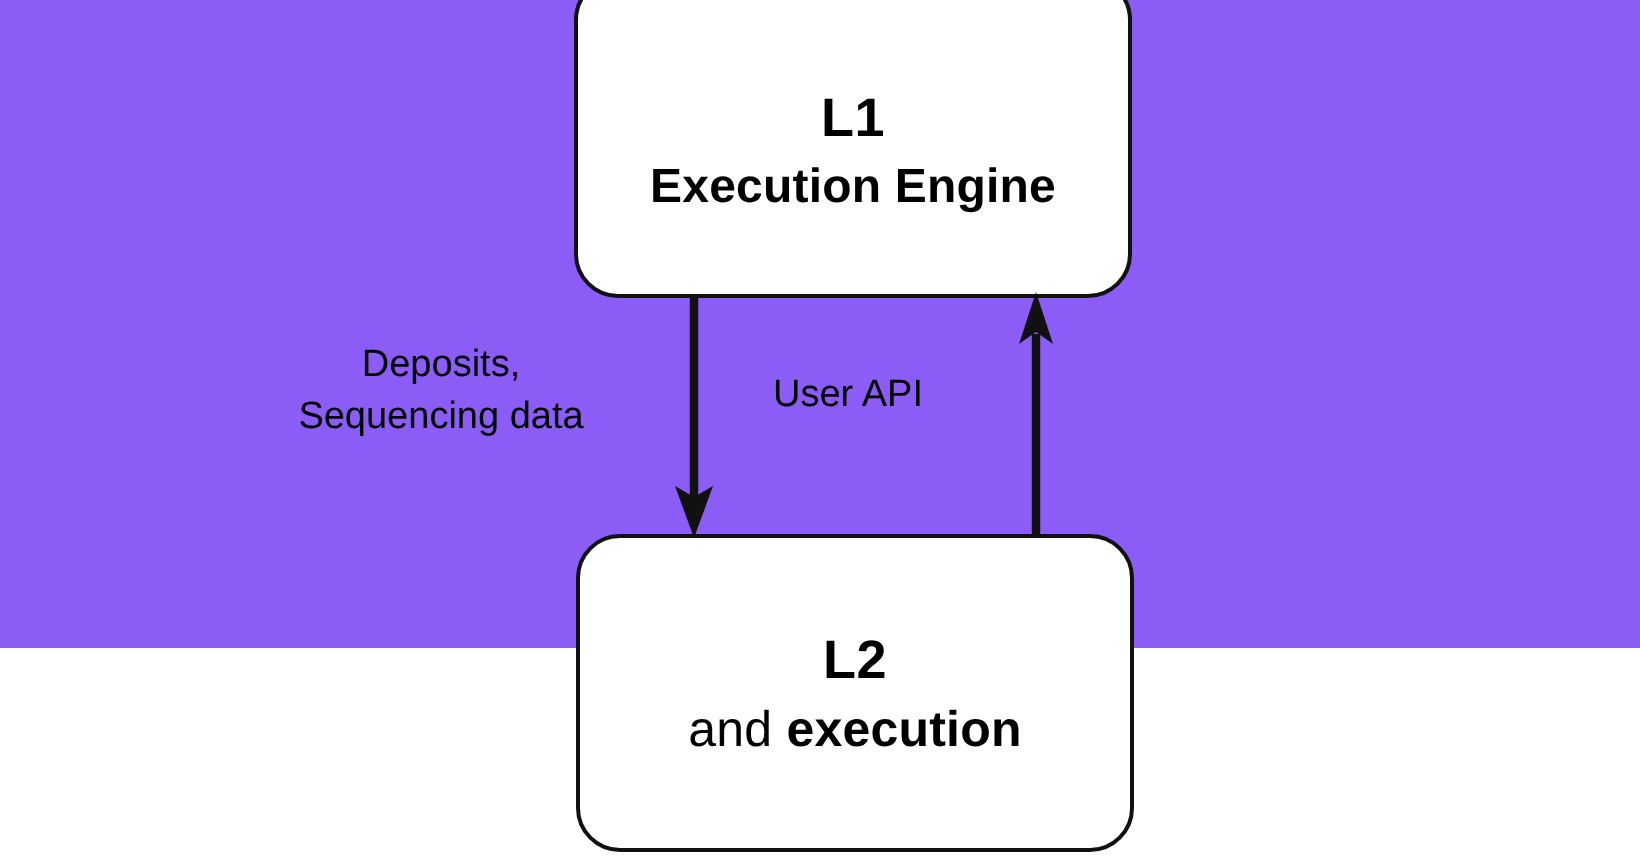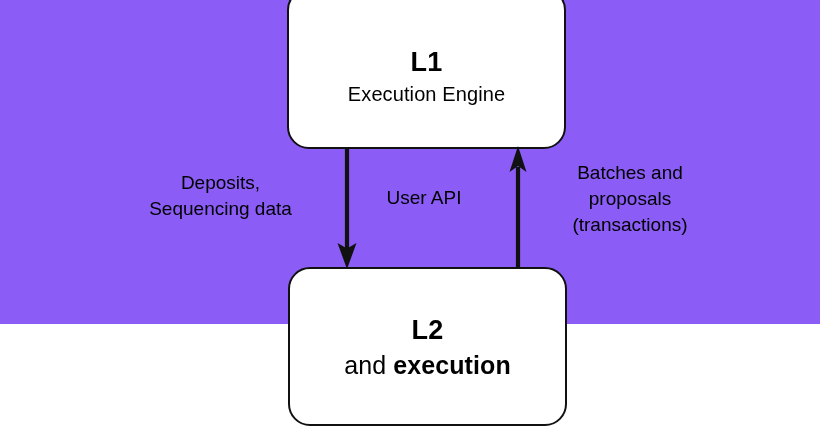--- a/index.html
+++ b/index.html
@@ -49,22 +49,22 @@
     height: 159px;
   }
 
   .node-title {
     font-size: 27px;
     font-weight: bold;
     letter-spacing: 0.2px;
     margin-bottom: 4px;
   }
   .node-sub {
-    font-size: 20px;
-    font-weight: normal;
+    font-size: 24px;
+    font-weight: bold;
     letter-spacing: 0.1px;
   }
   .node-sub-mixed {
     font-size: 25px;
     font-weight: normal;
     letter-spacing: 0.1px;
     margin-top: 2px;
   }
   .node-sub-mixed .bold-part { font-weight: bold; }
 
@@ -142,17 +142,14 @@
       <line x1="518" y1="268" x2="518" y2="167" stroke="#111111" stroke-width="4.2"></line>
       <polygon points="518,146 509.5,172 518,166 526.5,172" fill="#111111"></polygon>
     </g>
   </svg>
 
   <div class="edge-label italic" id="label-deposits">Deposits,
 Sequencing data</div>
 
   <div class="edge-label plain" id="label-user-api">User API</div>
 
-  <div class="edge-label italic" id="label-batches">Batches and
-proposals
-(transactions)</div>
 
 </div>
 
 </body></html>

